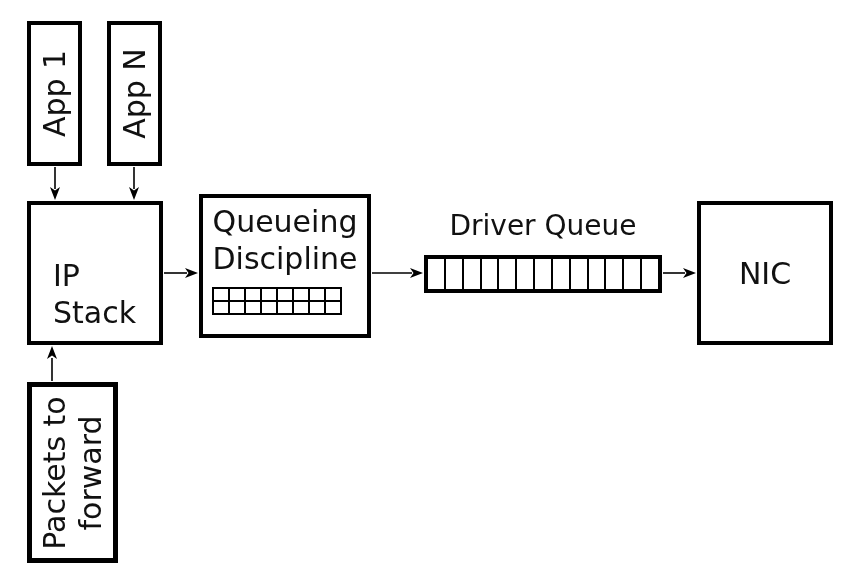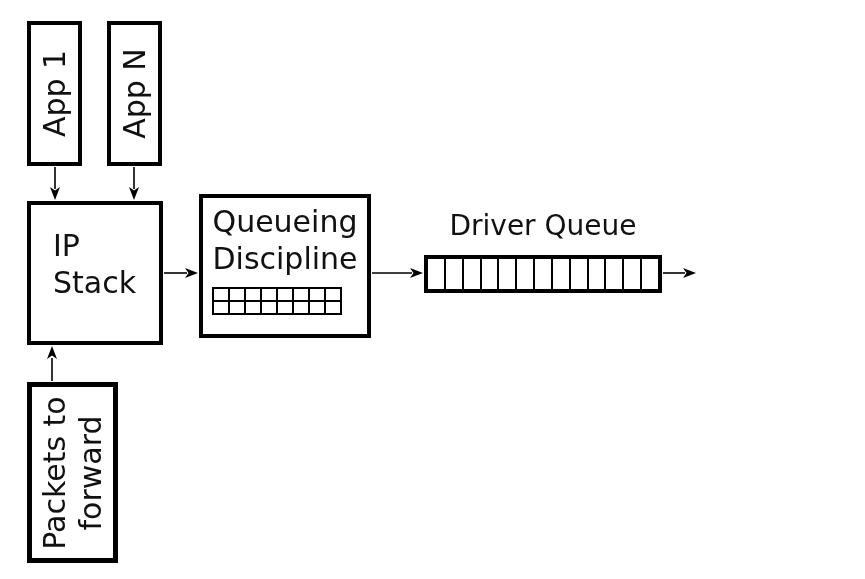--- a/index.html
+++ b/index.html
@@ -40,21 +40,21 @@
     transform: rotate(-90deg);
     white-space: nowrap;
   }
   #app1 { left: 27px; top: 21px; }
   #appn { left: 107px; top: 21px; }
   
   #ip-stack {
     left: 27px; top: 201px; width: 136px; height: 144px;
     align-items: flex-start; justify-content: flex-start;
   }
-  #ip-stack .label { padding: 22px 0 0 22px; }
+  #ip-stack .label { padding: 22px 0 0 22px; margin-top: 30px; }
   
   #qdisc {
     left: 199px; top: 194px; width: 172px; height: 144px;
     flex-direction: column;
     align-items: center; justify-content: flex-start;
   }
   #qdisc .label { padding-top: 5px; text-align: center; }
   .qdisc-cells {
     position: absolute;
     left: 9px; top: 89px;
@@ -171,20 +171,23 @@
       <div class="dcell"></div>
       <div class="dcell"></div>
       <div class="dcell"></div>
       <div class="dcell"></div>
       <div class="dcell"></div>
       <div class="dcell"></div>
       <div class="dcell"></div>
       <div class="dcell"></div>
     </div>
 
+  <div class="node" id="nic">
+    <span class="label">NIC</span>
+  </div>
 
   <div class="node" id="packets">
     <span class="vlabel2">Packets to
 forward</span>
   </div>
 
   <svg id="arrows" viewBox="0 0 865 579" xmlns="http://www.w3.org/2000/svg">
 
     <g>
       <line x1="55" y1="167" x2="55" y2="189"></line>

